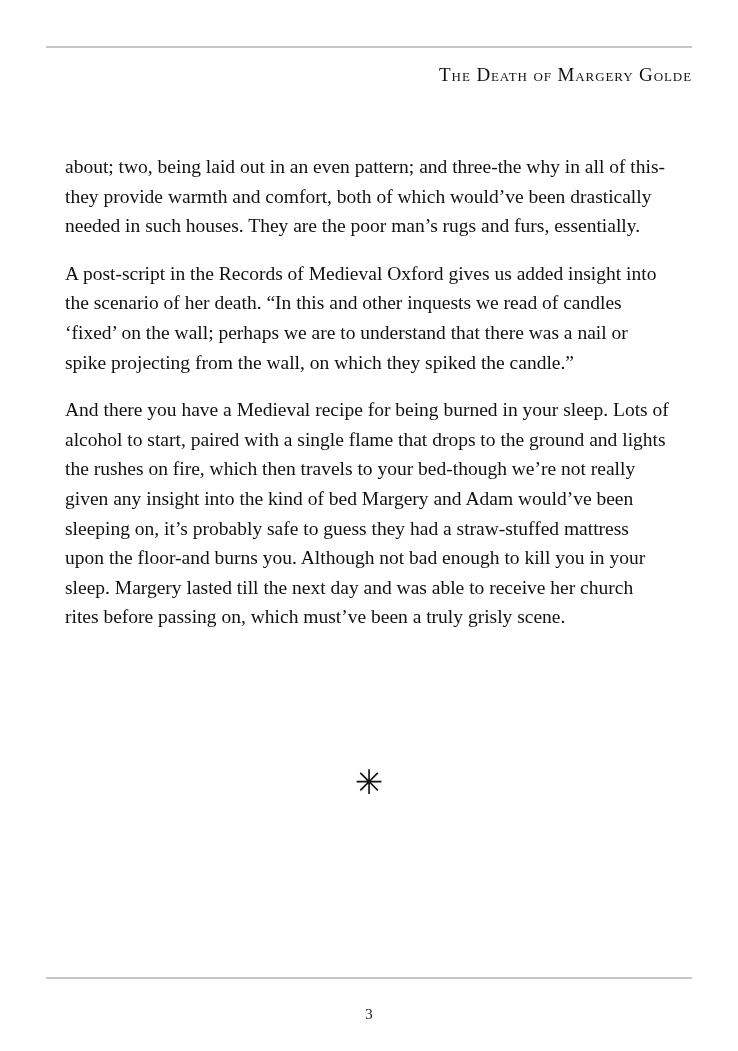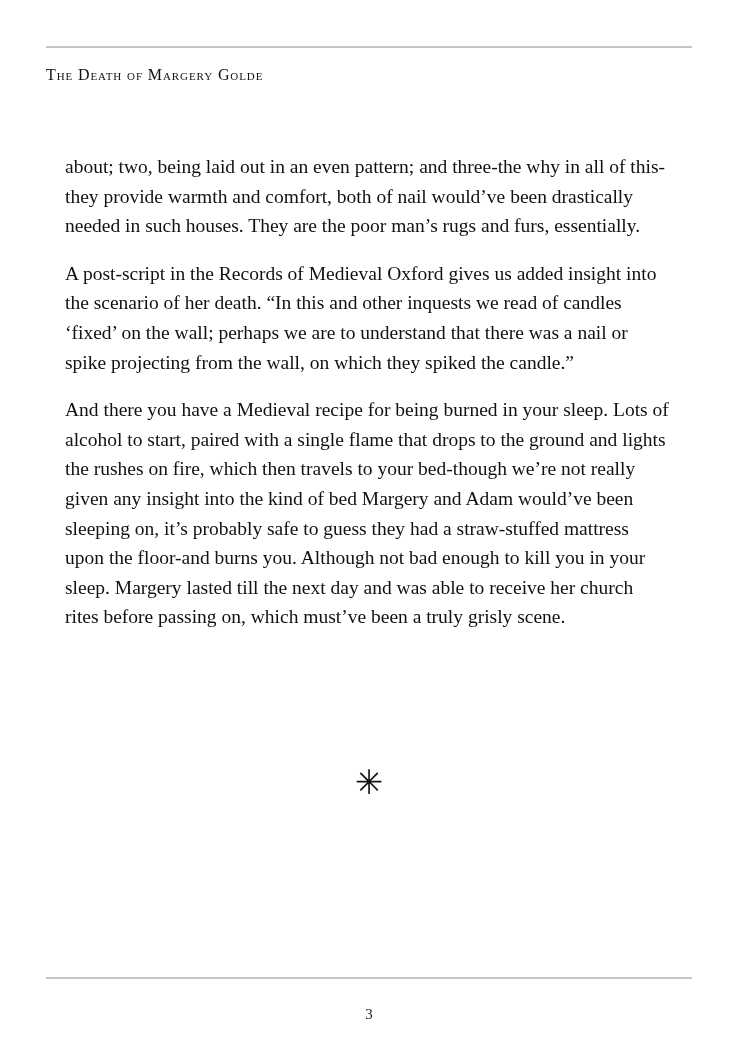--- a/index.html
+++ b/index.html
@@ -28,23 +28,23 @@
     width: 646px;
     height: 2px;
     background: #c6c6c6;
   }
 
   .running-head {
     position: absolute;
     left: 46px;
     top: 60px;
     width: 646px;
-    text-align: left;
+    text-align: right;
     font-family: "Liberation Serif", "DejaVu Serif", serif;
-    font-size: 16px;
+    font-size: 19px;
     line-height: 30px;
     letter-spacing: 0.9px;
     font-variant: small-caps;
     font-weight: 400;
     color: #14100f;
     white-space: nowrap;
   }
 
   
   .body-block {
@@ -107,21 +107,21 @@
 </head>
 <body>
 
 <div class="page">
 
   <div class="header-rule"></div>
 
   <div class="running-head">The Death of Margery Golde</div>
 
   <div class="body-block">
-    <p class="para">about; two, being laid out in an even pattern; and three-the why in all of this-they provide warmth and comfort, both of nail would’ve been drastically needed in such houses. They are the poor man’s rugs and furs, essentially.</p>
+    <p class="para">about; two, being laid out in an even pattern; and three-the why in all of this-they provide warmth and comfort, both of which would’ve been drastically needed in such houses. They are the poor man’s rugs and furs, essentially.</p>
     <p class="para">A post-script in the Records of Medieval Oxford gives us added insight into the scenario of her death. “In this and other inquests we read of candles ‘fixed’ on the wall; perhaps we are to understand that there was a nail or spike projecting from the wall, on which they spiked the candle.”</p>
     <p class="para">And there you have a Medieval recipe for being burned in your sleep. Lots of alcohol to start, paired with a single flame that drops to the ground and lights the rushes on fire, which then travels to your bed-though we’re not really given any insight into the kind of bed Margery and Adam would’ve been sleeping on, it’s probably safe to guess they had a straw-stuffed mattress upon the floor-and burns you. Although not bad enough to kill you in your sleep. Margery lasted till the next day and was able to receive her church rites before passing on, which must’ve been a truly grisly scene.</p>
   </div>
 
   <div class="ornament">✳</div>
 
   <div class="footer-rule"></div>
 
   <div class="folio">3</div>
 

